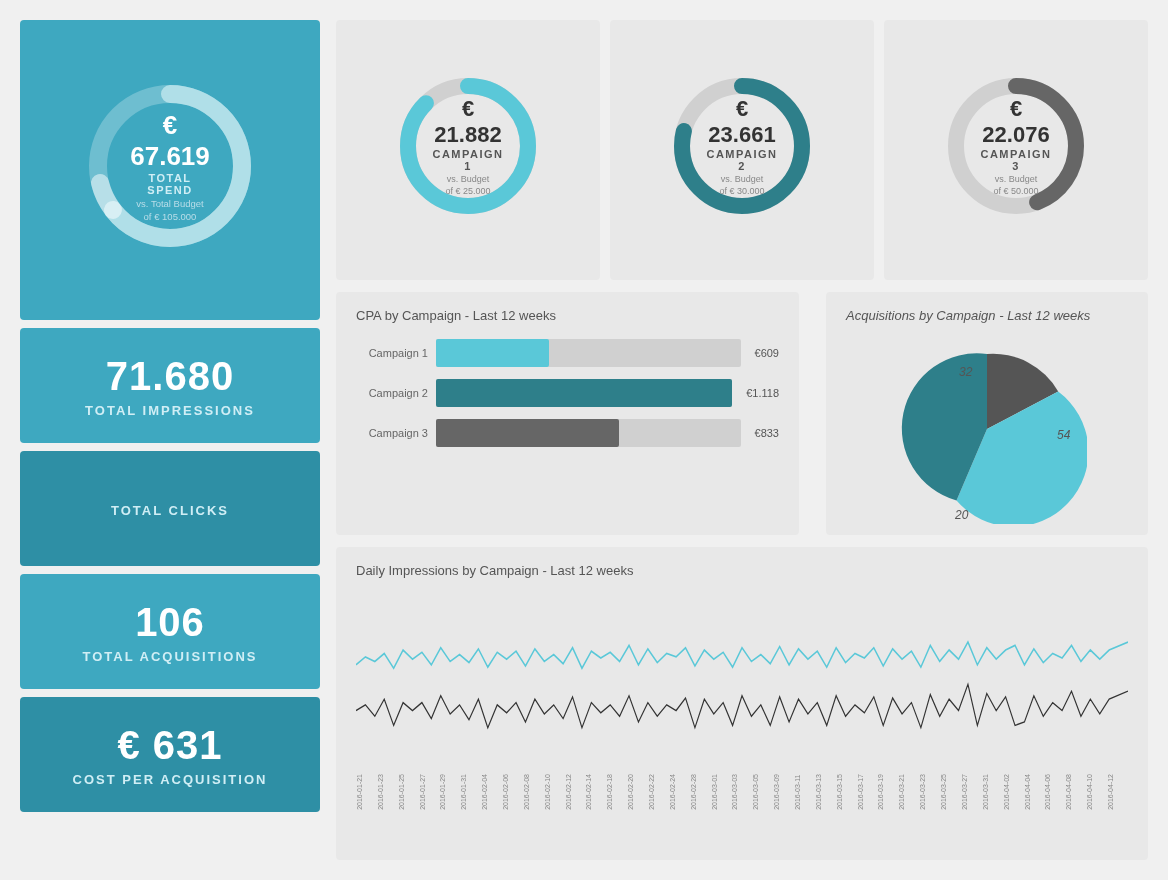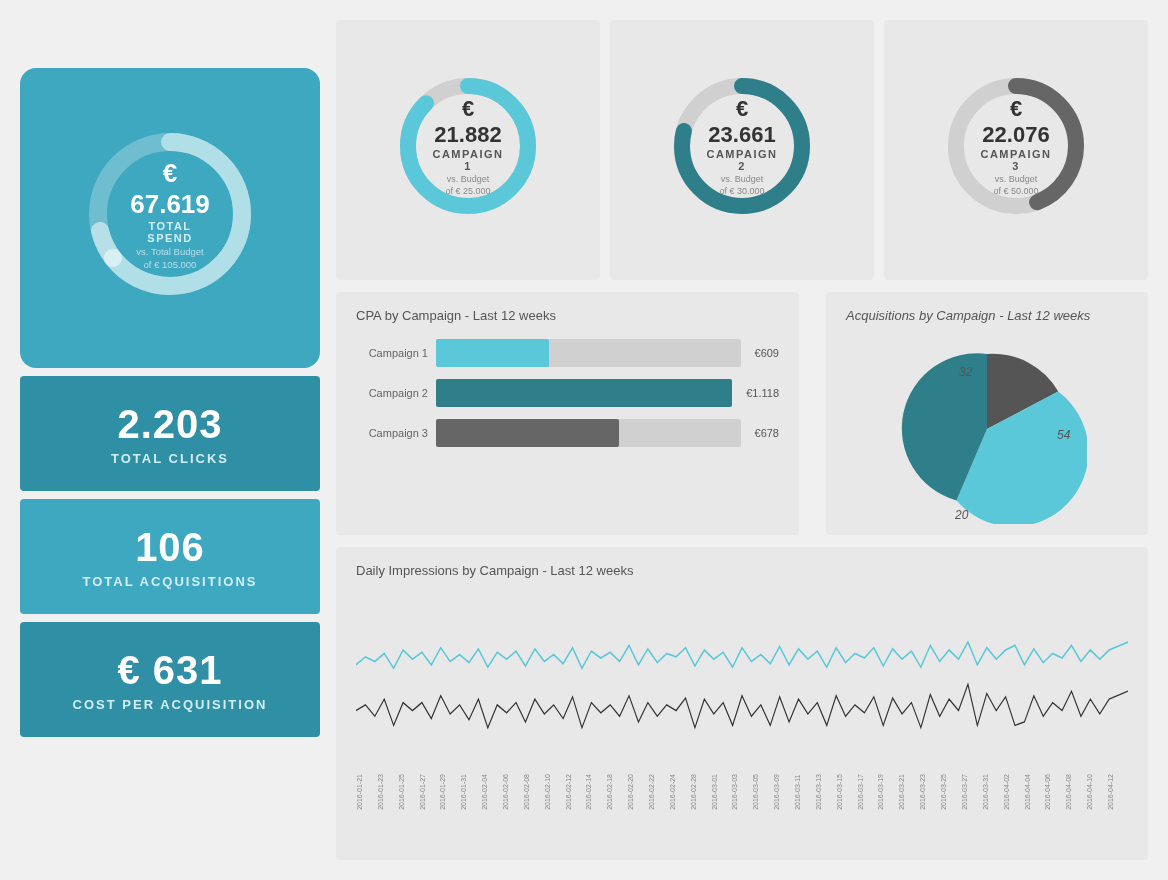--- a/index.html
+++ b/index.html
@@ -17,29 +17,28 @@
     .sidebar {
       width: 300px;
       flex-shrink: 0;
       display: flex;
       flex-direction: column;
       gap: 8px;
     }
 
     .kpi-total-spend {
       background: #3ea8c0;
-      border-radius: 16px;
+      border-radius: 4px;
       display: flex;
       flex-direction: column;
       align-items: center;
       justify-content: center;
       padding: 24px 16px;
       min-height: 300px;
       position: relative;
-      margin-top: 48px;
     }
 
     .kpi-box {
       background: #3ea8c0;
       border-radius: 4px;
       display: flex;
       flex-direction: column;
       align-items: center;
       justify-content: center;
       padding: 24px 16px;
@@ -282,23 +281,26 @@
       </svg>
       <div class="donut-center-text">
         <div class="amount">€ 67.619</div>
         <div class="label">TOTAL SPEND</div>
         <div class="sub">vs. Total Budget</div>
         <div class="sub">of € 105.000</div>
       </div>
     </div>
   </div>
 
+  <div class="kpi-box">
+    <div class="kpi-number">71.680</div>
+    <div class="kpi-label">TOTAL IMPRESSIONS</div>
+  </div>
 
   <div class="kpi-box dark">
-    <div class="kpi-number">2.203</div>
     <div class="kpi-label">TOTAL CLICKS</div>
   </div>
 
   <div class="kpi-box">
     <div class="kpi-number">106</div>
     <div class="kpi-label">TOTAL ACQUISITIONS</div>
   </div>
 
   <div class="kpi-box dark">
     <div class="kpi-number">€ 631</div>
@@ -379,21 +381,21 @@
           <div class="bar-fill" style="width:100%; background:#2e7f8a; height:100%;"></div>
         </div>
         <div class="bar-value">€1.118</div>
       </div>
 
       <div class="bar-row">
         <div class="bar-label">Campaign 3</div>
         <div class="bar-track">
           <div class="bar-fill" style="width:60%; background:#666666; height:100%;"></div>
         </div>
-        <div class="bar-value">€678</div>
+        <div class="bar-value">€833</div>
       </div>
     </div>
 
     <div class="chart-box-right">
       <div class="chart-title">Acquisitions by Campaign - Last 12 weeks</div>
       <div class="pie-container">
         <svg width="200" height="190" viewBox="0 0 200 190">
 
           <path d="M100,95 L100,20 A75,75 0 0,1 171.2,57.5 Z" fill="#555555"></path>
 

